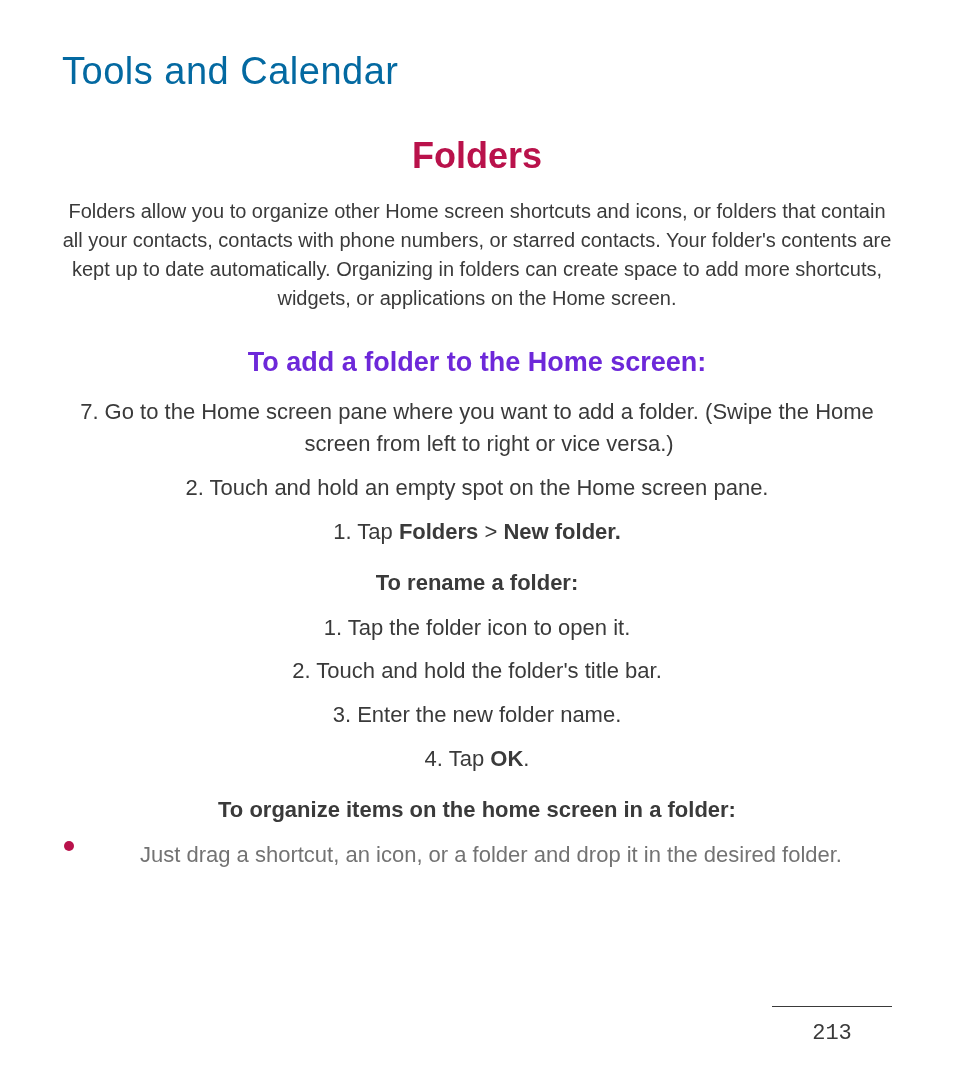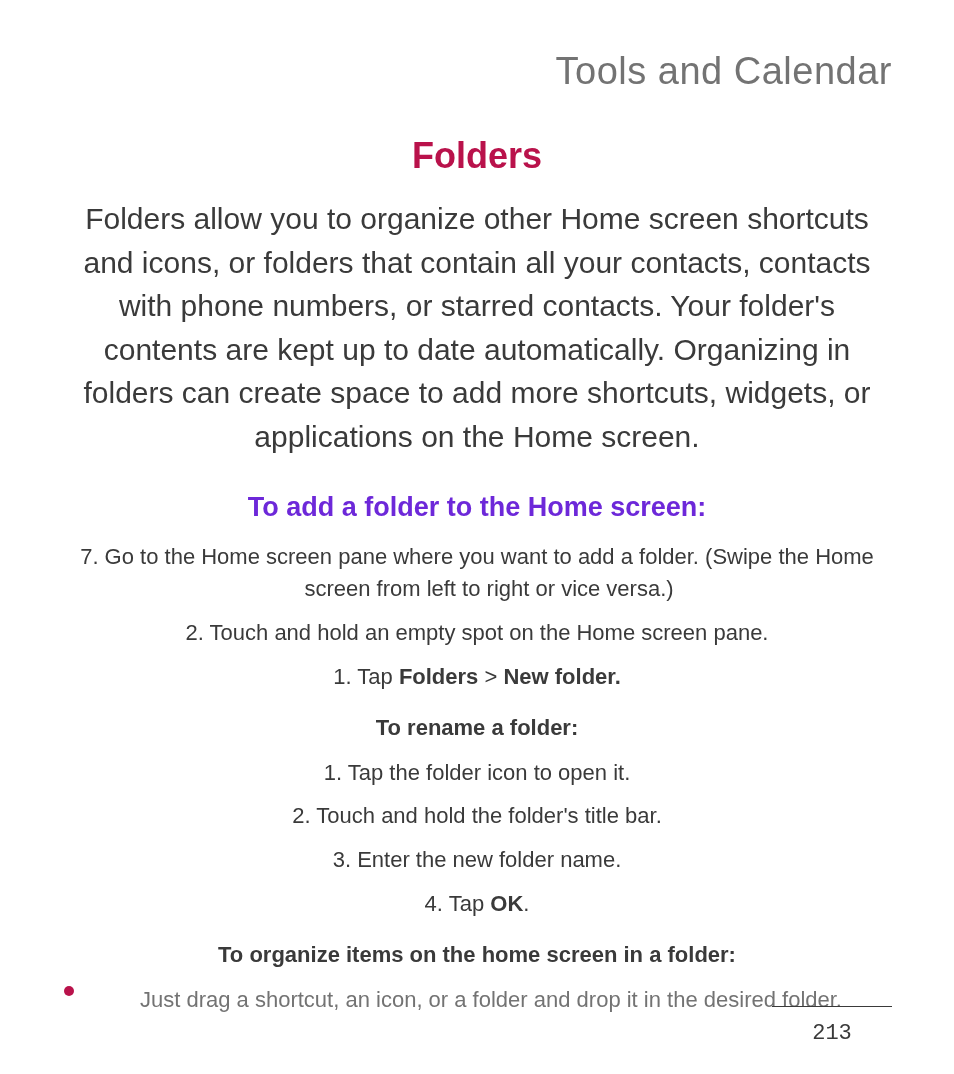--- a/index.html
+++ b/index.html
@@ -7,34 +7,34 @@
     width: 954px;
     height: 1074px;
     background: #ffffff;
     font-family: "Optima", "Candara", "Segoe UI", sans-serif;
     color: #3a3a3a;
     position: relative;
     padding: 50px 62px 0 62px;
   }
   .chapter-title {
     font-size: 38px;
-    color: #737373;
+    color: #0369a1;
     font-weight: 400;
-    text-align: right;
+    text-align: left;
     margin-bottom: 42px;
     letter-spacing: 0.5px;
   }
   .section-title {
     font-size: 36px;
     color: #b9124b;
     font-weight: 600;
     margin-bottom: 20px;
   }
   .intro-para {
-    font-size: 30px;
+    font-size: 20px;
     line-height: 1.45;
     color: #3a3a3a;
     margin-bottom: 34px;
   }
   .subsection-title {
     font-size: 27px;
     color: #6d28d9;
     font-weight: 700;
     margin-bottom: 18px;
   }

